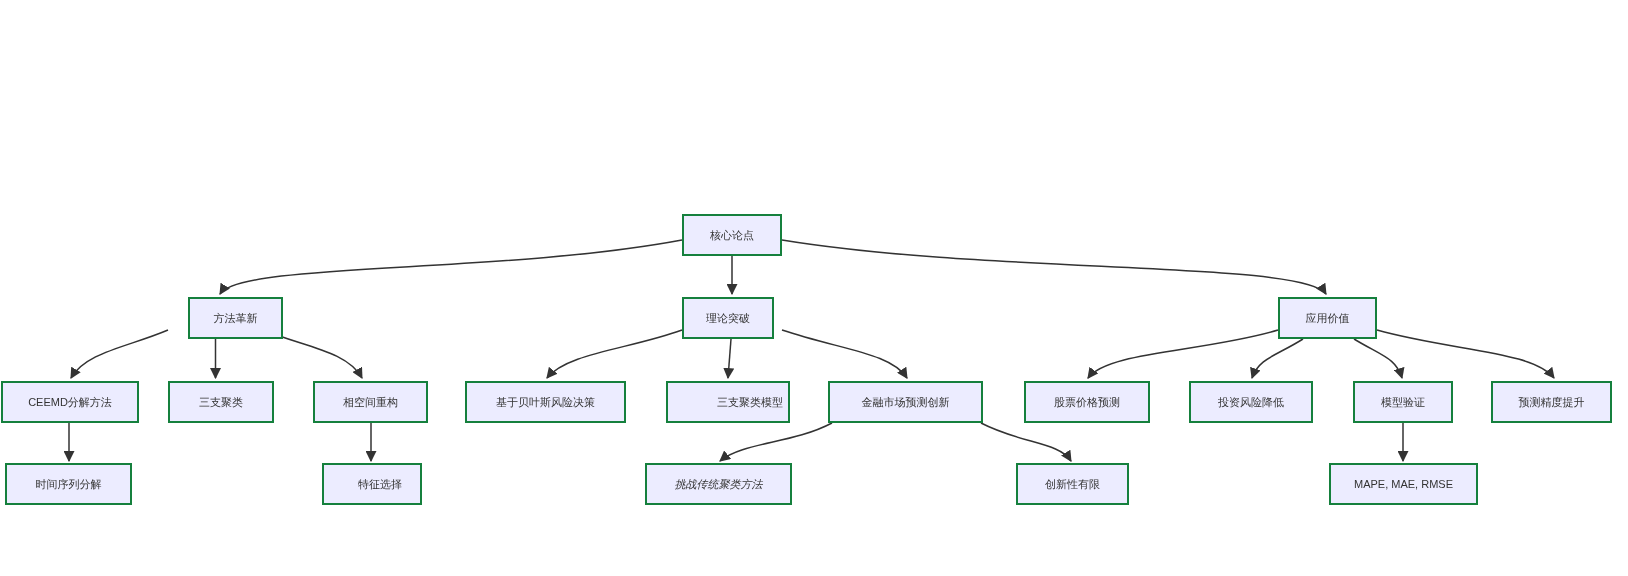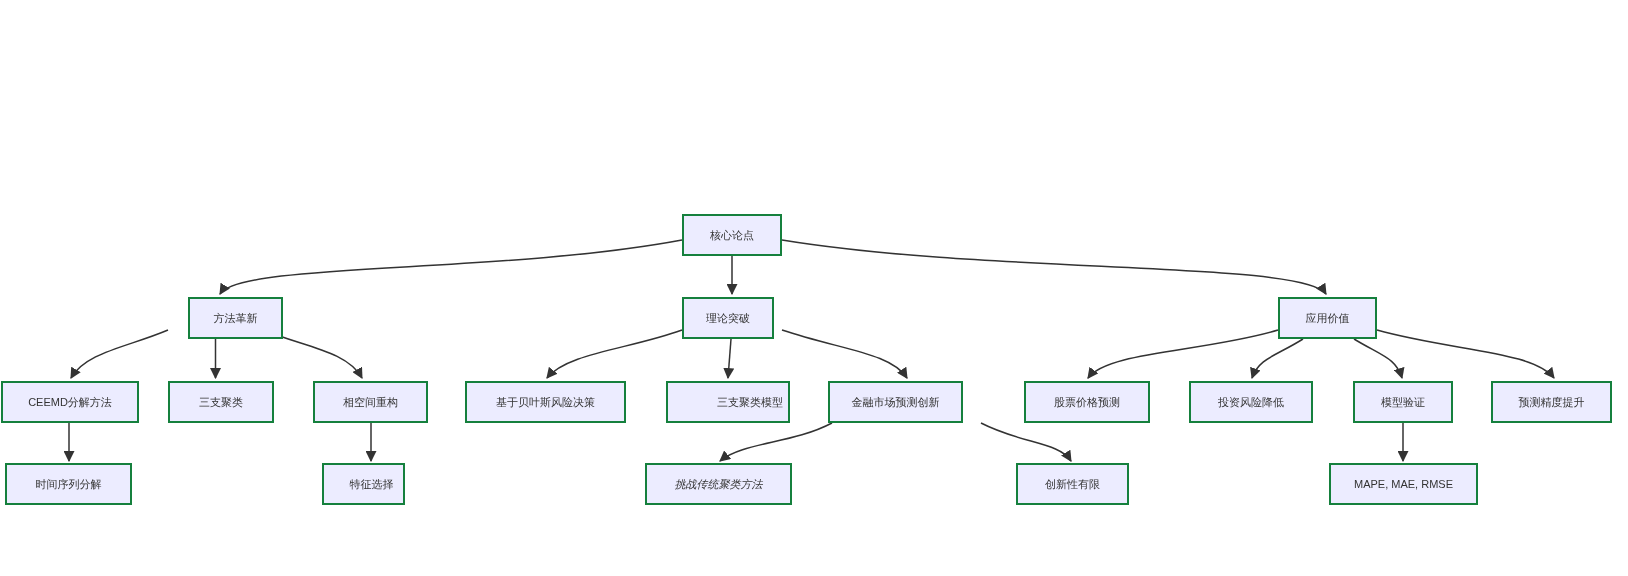--- a/index.html
+++ b/index.html
@@ -88,25 +88,25 @@
 
   <div class="node" style="left:168px; top:297px; width:95px;margin-left:20px;">方法革新</div>
   <div class="node" style="left:682px; top:297px; width:92px;">理论突破</div>
   <div class="node" style="left:1278px; top:297px; width:99px;">应用价值</div>
 
   <div class="node" style="left:1px; top:381px; width:138px;">CEEMD分解方法</div>
   <div class="node" style="left:168px; top:381px; width:106px;text-align:center;">三支聚类</div>
   <div class="node" style="left:313px; top:381px; width:115px;">相空间重构</div>
   <div class="node" style="left:465px; top:381px; width:161px;">基于贝叶斯风险决策</div>
   <div class="node" style="left:666px; top:381px; width:124px;padding-left:44px;">三支聚类模型</div>
-  <div class="node" style="left:828px; top:381px; width:135px;">金融市场预测创新</div>
+  <div class="node" style="left:828px; top:381px; width:155px;">金融市场预测创新</div>
   <div class="node" style="left:1024px; top:381px; width:126px;">股票价格预测</div>
   <div class="node" style="left:1189px; top:381px; width:124px;">投资风险降低</div>
   <div class="node" style="left:1353px; top:381px; width:100px;">模型验证</div>
   <div class="node" style="left:5px; top:463px; width:127px;">时间序列分解</div>
 
   <div class="node" style="left:1491px; top:381px; width:121px;">预测精度提升</div>
-  <div class="node" style="left:322px; top:463px; width:83px;padding-left:16px;">特征选择</div>
+  <div class="node" style="left:322px; top:463px; width:100px;padding-left:16px;">特征选择</div>
   <div class="node" style="left:645px; top:463px; width:147px;font-style:italic;">挑战传统聚类方法</div>
   <div class="node" style="left:1016px; top:463px; width:113px;">创新性有限</div>
   <div class="node" style="left:1329px; top:463px; width:149px;">MAPE, MAE, RMSE</div>
 
 </div>
 
 </body></html>

